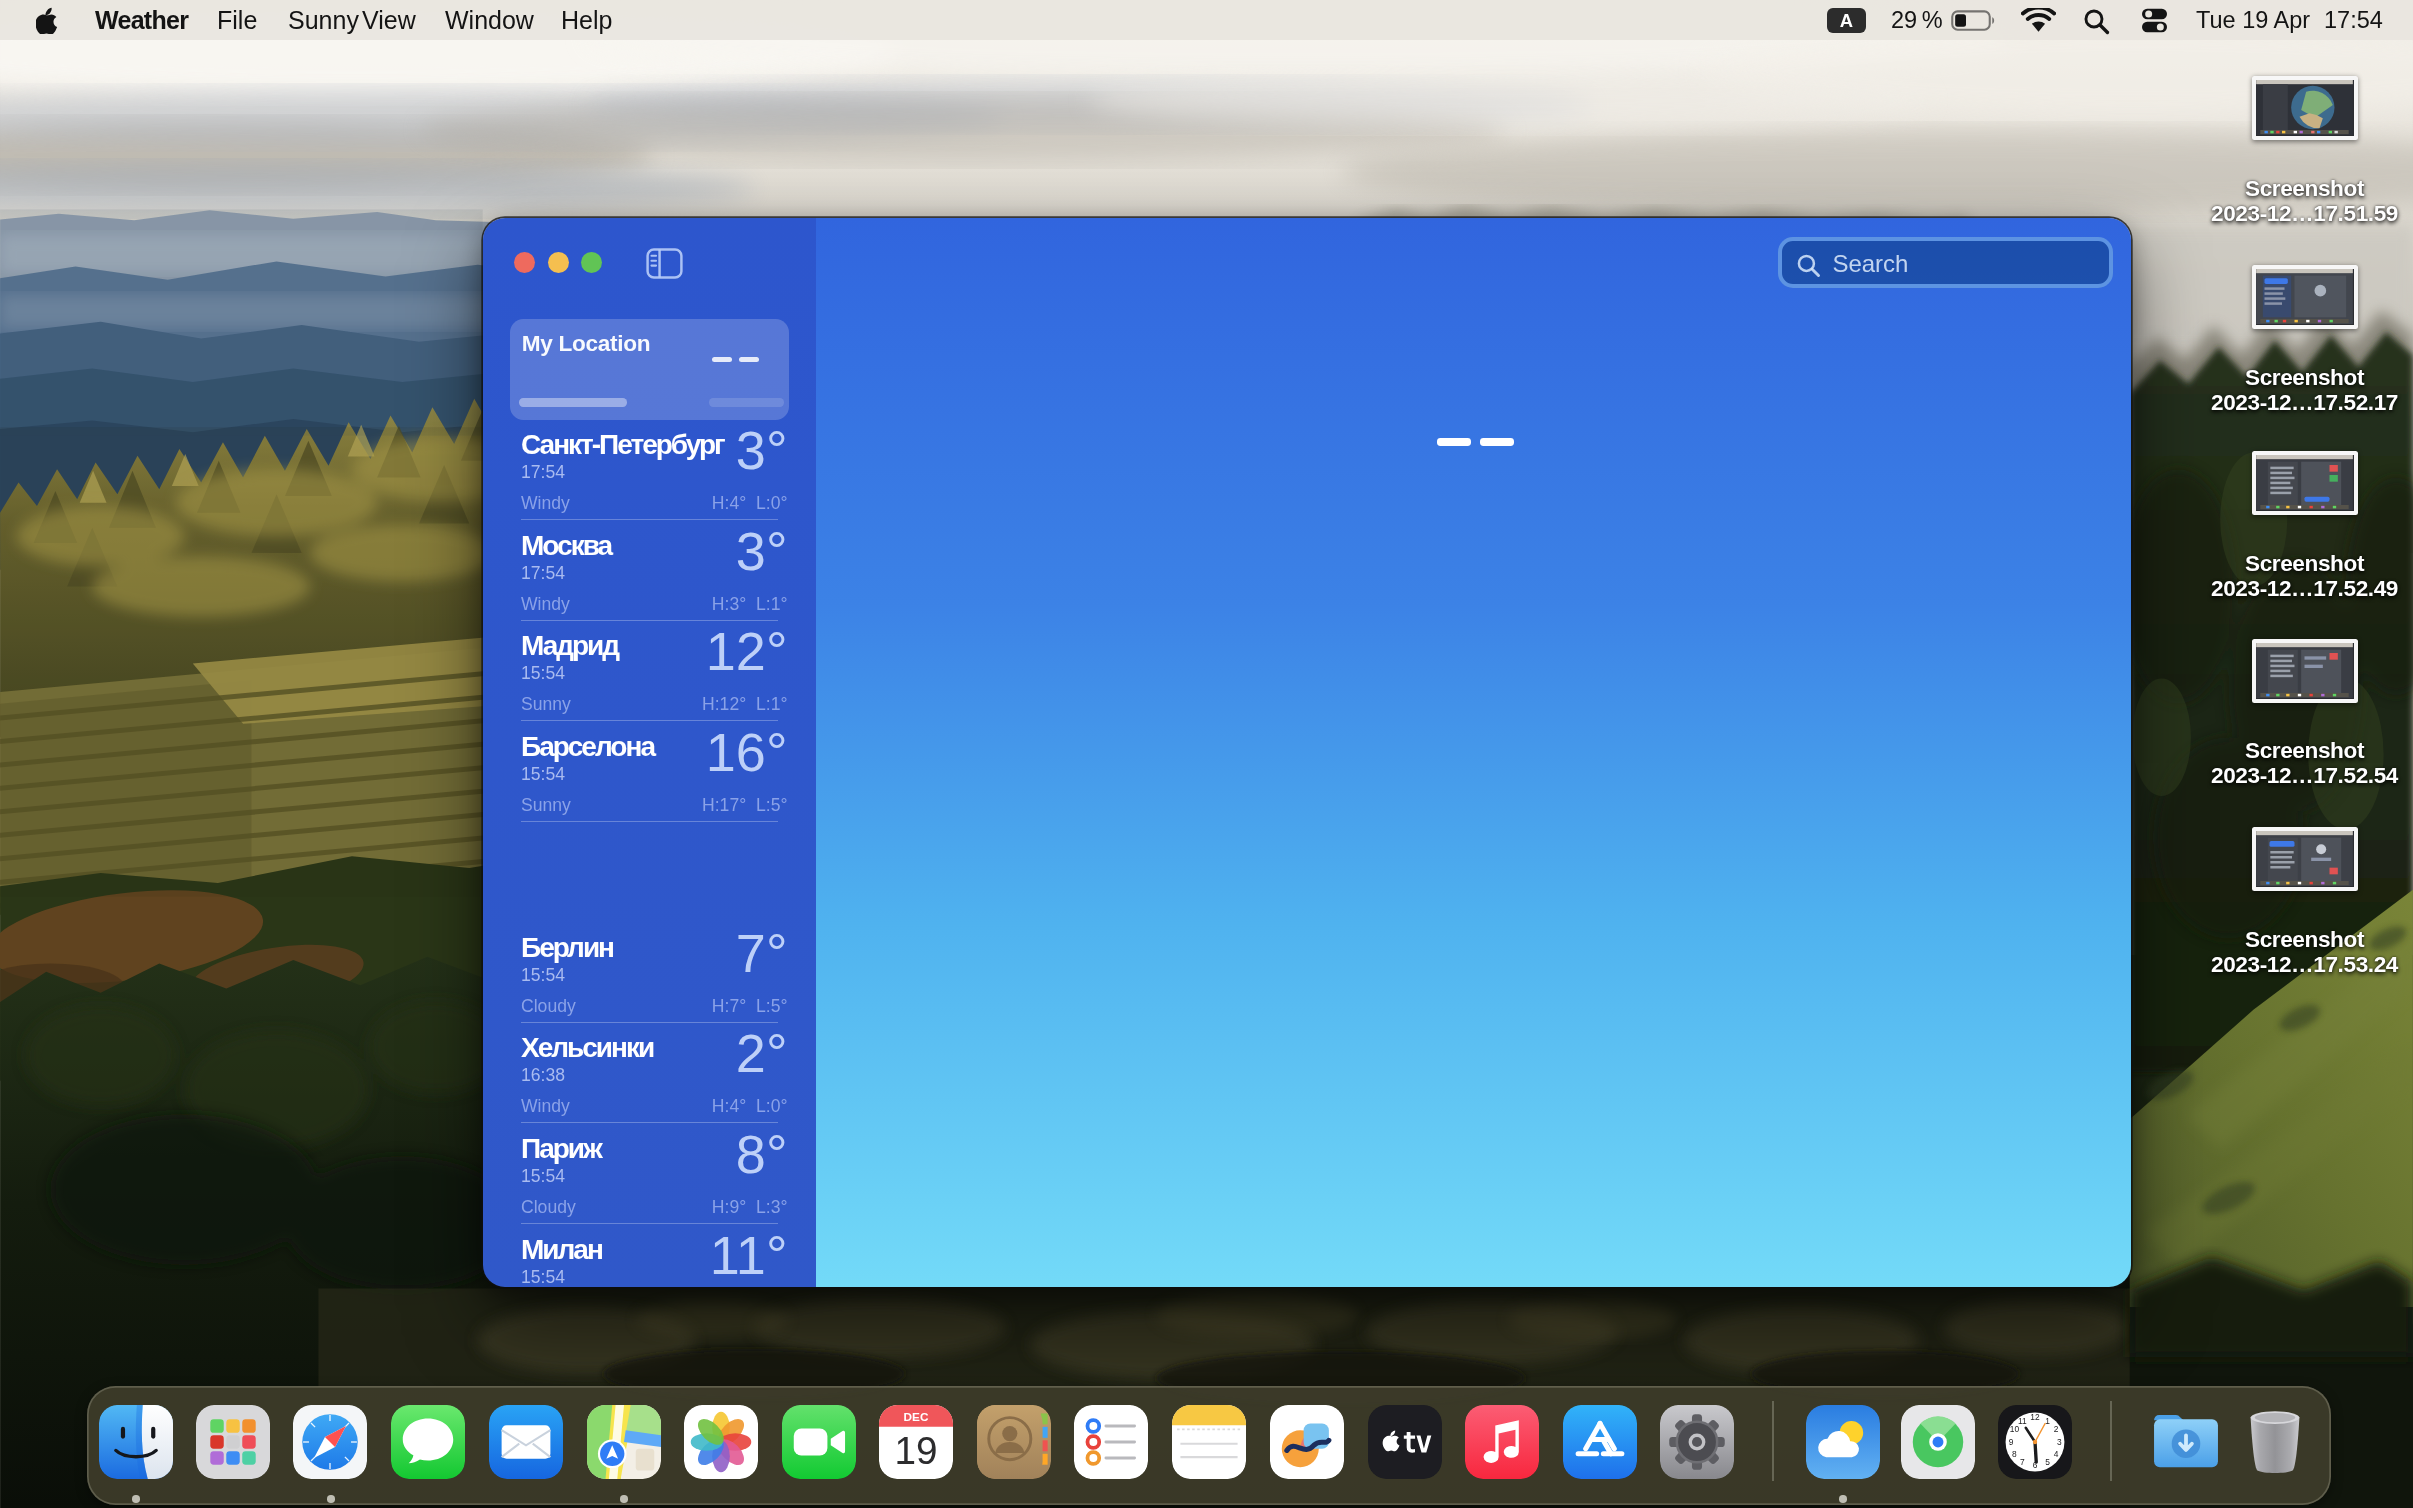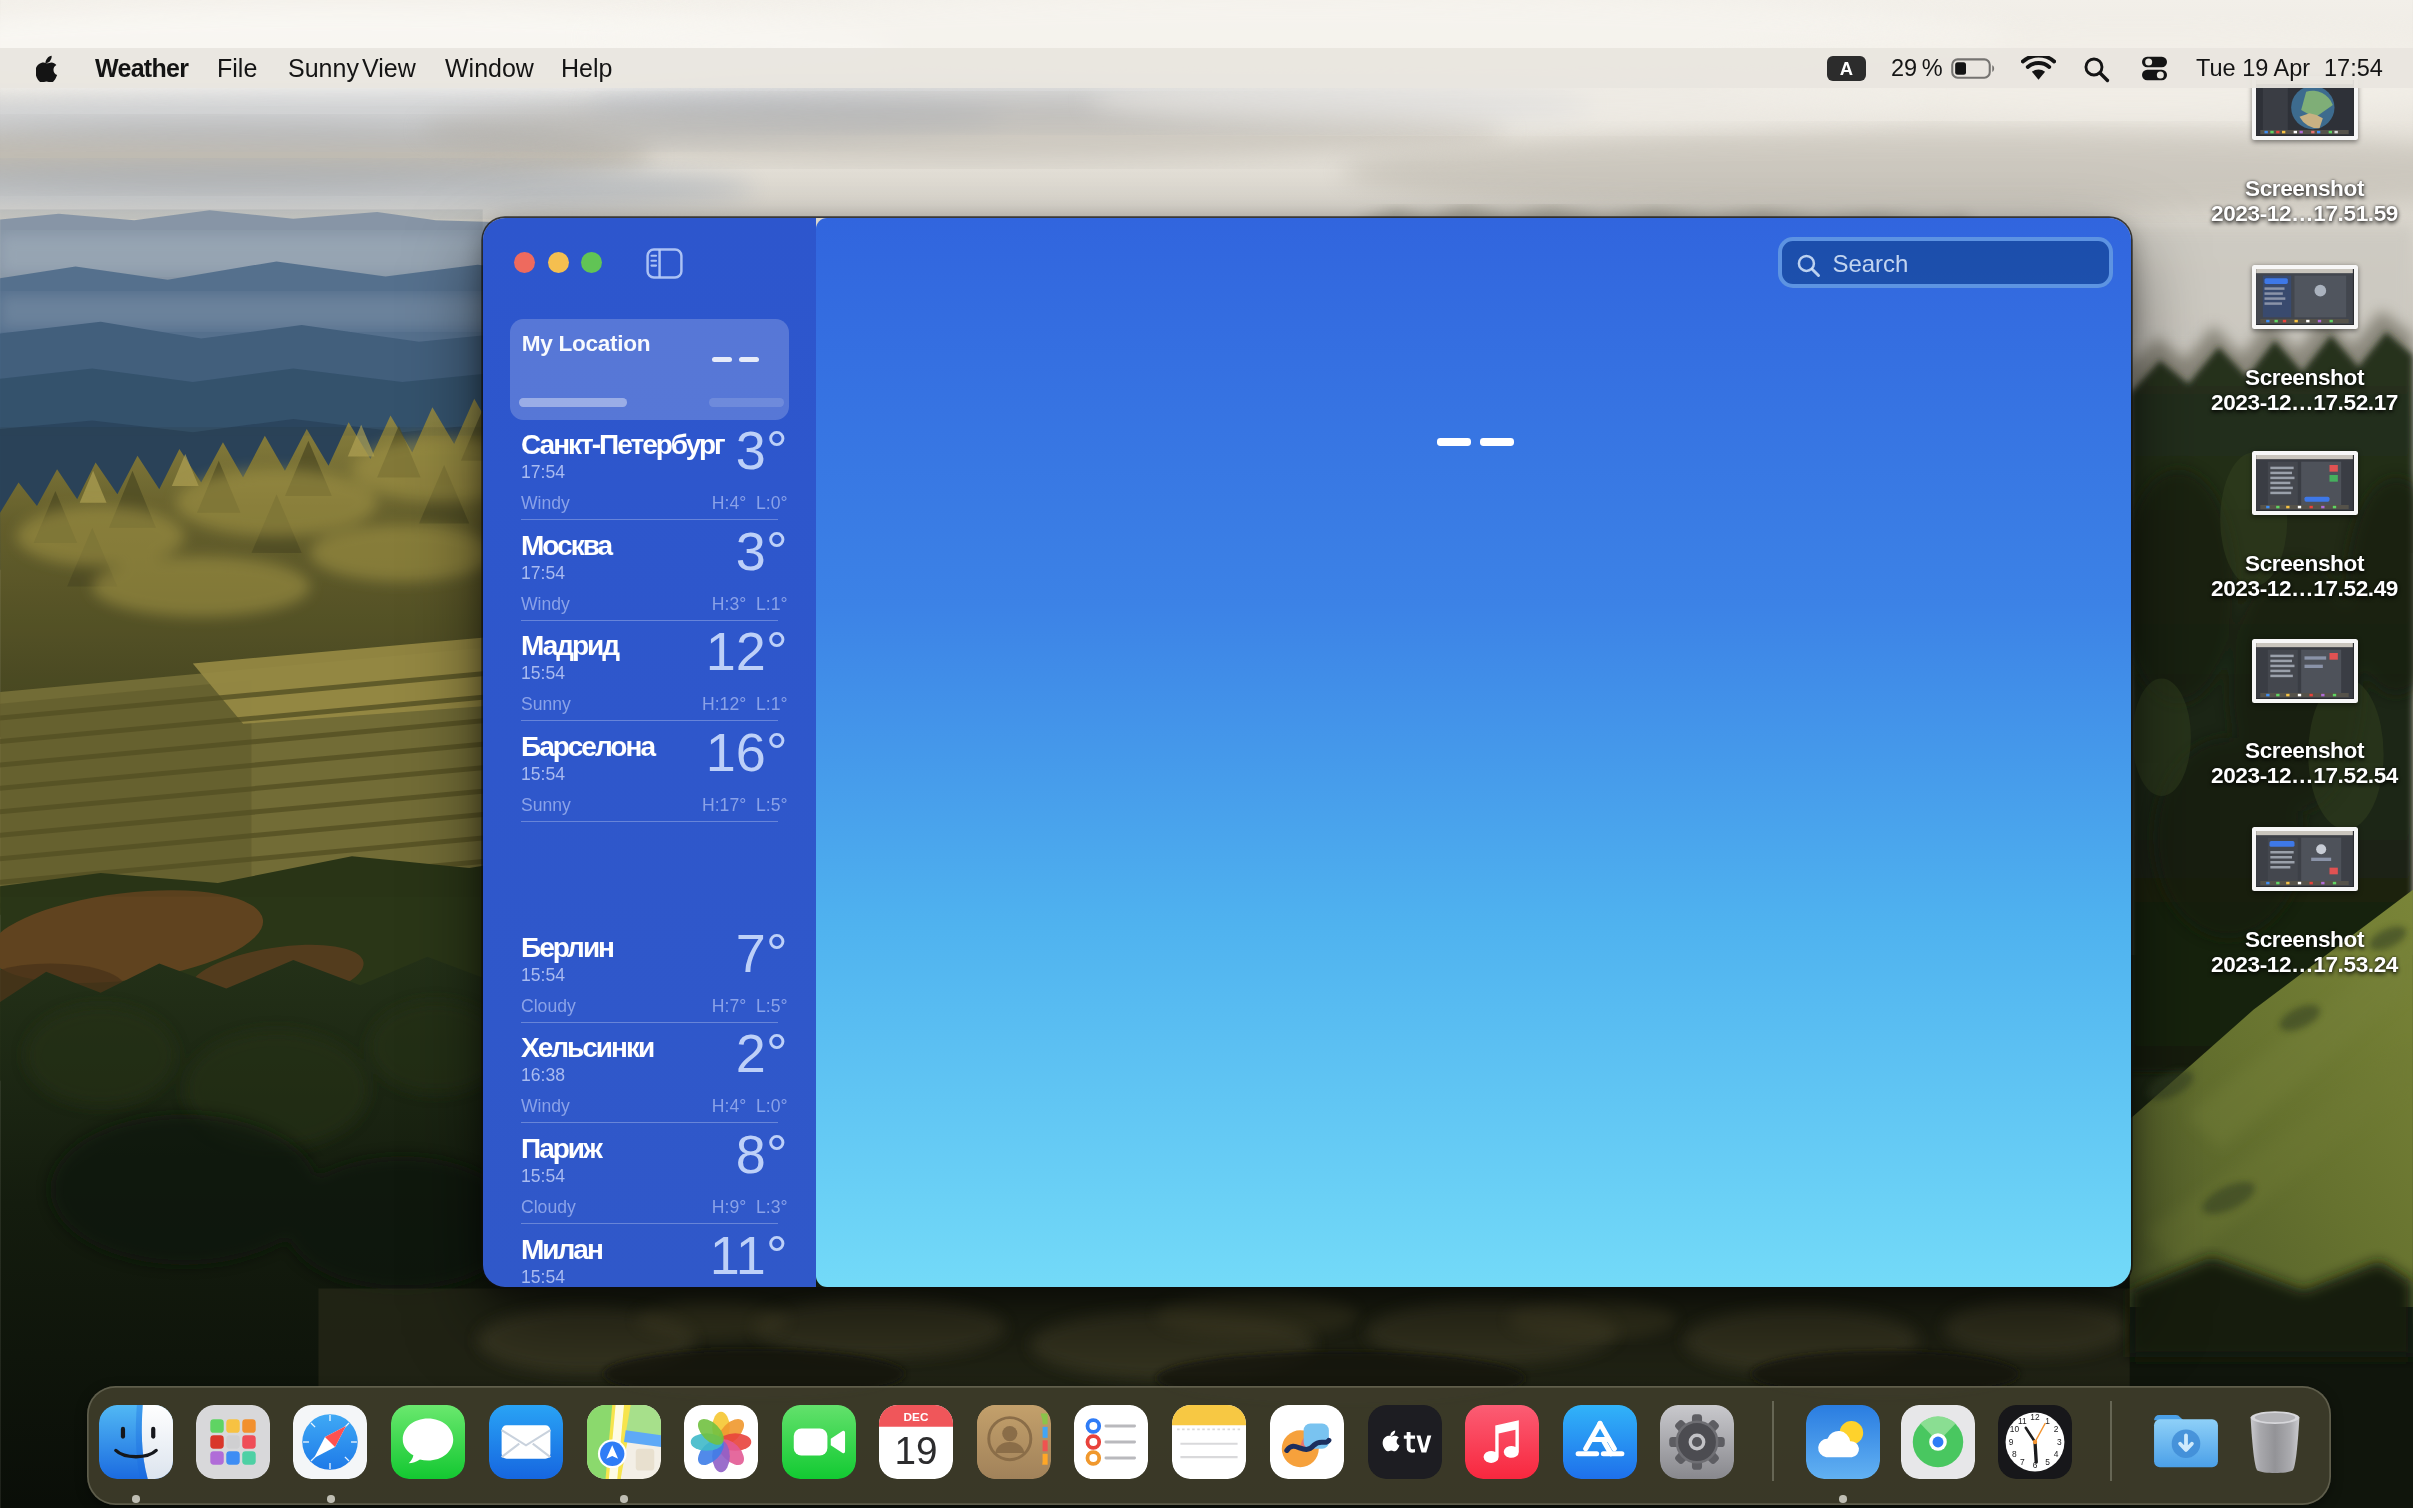--- a/index.html
+++ b/index.html
@@ -3,39 +3,39 @@
 <meta charset="utf-8">
 <style>
   * { margin:0; padding:0; box-sizing:border-box; }
   html,body { width:2413px; height:1508px; overflow:hidden; background:#d9d5cd;
     font-family:"Liberation Sans", sans-serif; }
   #stage { position:absolute; left:0; top:0; width:2413px; height:1508px; overflow:hidden; }
   .abs { position:absolute; }
 
   
   #menubar { position:absolute; left:0; top:0; width:2413px; height:40px;
-    background:rgba(233,230,223,0.94); color:#141414; font-size:25px;margin-top:48px; }
+    background:rgba(233,230,223,0.94); color:#141414; font-size:25px; }
   #menubar .mi { position:absolute; top:5.9px; }
 
   
   .thumb { position:absolute; left:2252px; width:106px; height:64px;
     border:4.2px solid #f7f7f7; border-radius:2.5px; background:#2b2d31; overflow:hidden;
     box-shadow:0 1.7px 5px rgba(0,0,0,0.45); }
   .dlbl { position:absolute; left:2187px; width:235px; text-align:center;
     font-size:22.6px; font-weight:bold; letter-spacing:-0.4px; color:#ffffff;
     text-shadow:0 1.7px 4.2px rgba(0,0,0,0.85), 0 0 2.5px rgba(0,0,0,0.6); }
 
   
   #win { position:absolute; left:483px; top:218px; width:1648px; height:1069px;
     border-radius:22px; overflow:hidden;
     box-shadow:0 0 0 1.7px rgba(15,15,15,0.75), 0 32px 75px rgba(0,0,0,0.55), 0 8.4px 25px rgba(0,0,0,0.35); }
   #sidebar { position:absolute; left:0; top:0; width:333px; height:1069px;
     background:linear-gradient(180deg,#2d56cd 0%, #3058c9 100%); }
   #main { position:absolute; left:333px; top:0; width:1315px; height:1069px;
-    background:linear-gradient(180deg,#3165de 0%, #3c82e6 36%, #4fb2ef 66%, #73daf8 100%);border-radius:11px; }
+    background:linear-gradient(180deg,#3165de 0%, #3c82e6 36%, #4fb2ef 66%, #73daf8 100%); }
 
   .tl { position:absolute; top:34px; width:21px; height:21px; border-radius:50%; }
 
   #mycard { position:absolute; left:27px; top:101px; width:279px; height:101px;
     border-radius:13.4px; background:rgba(255,255,255,0.20); }
   #mycard .t { position:absolute; left:11.7px; top:11.7px; font-size:22.6px; font-weight:bold; color:rgba(255,255,255,0.96); letter-spacing:-0.3px; }
   .dash { position:absolute; height:5px; border-radius:2.5px; background:rgba(255,255,255,0.85); }
   .skel { position:absolute; top:79px; height:9.2px; border-radius:4.2px; }
 
   .city { position:absolute; left:0; width:333px; height:101px;padding-left:9px; }

